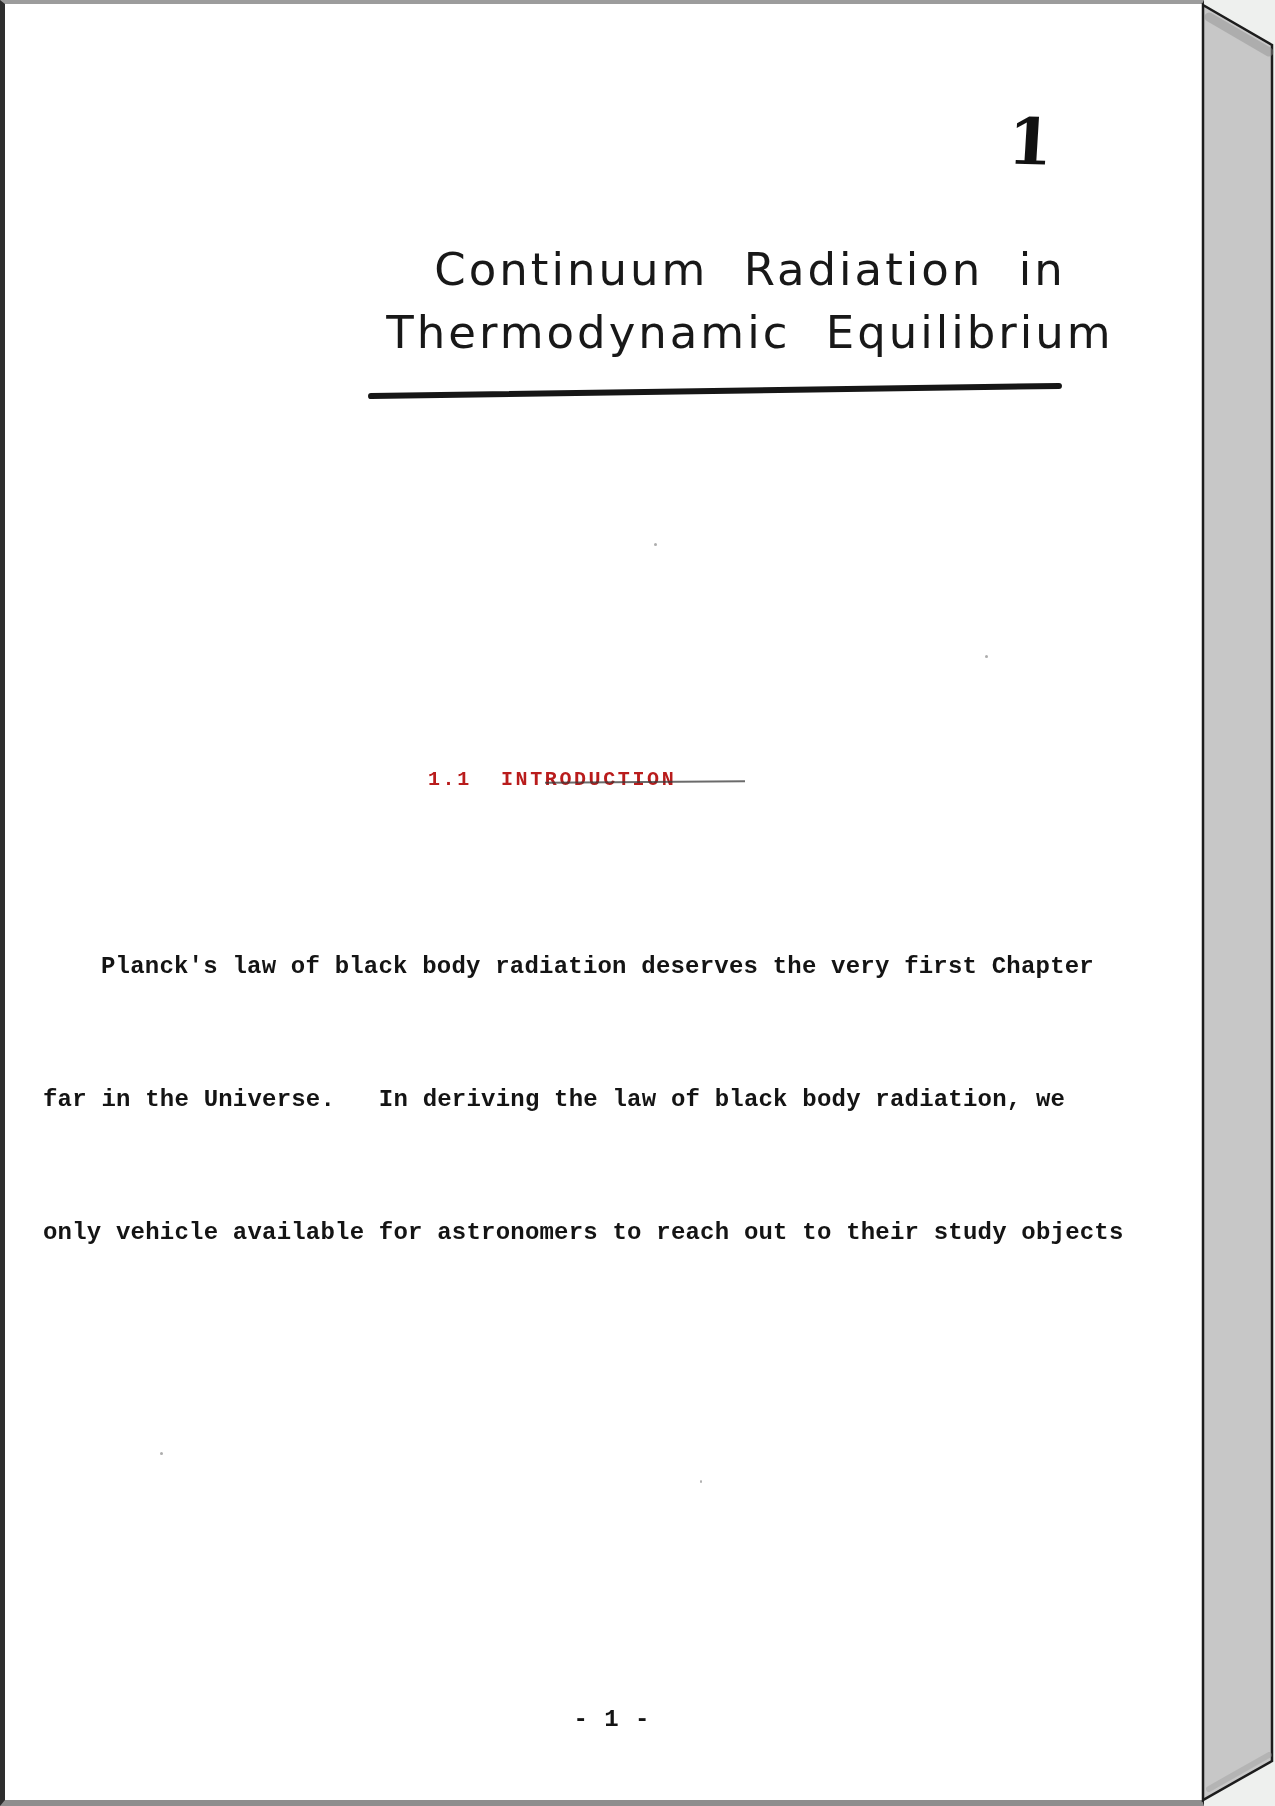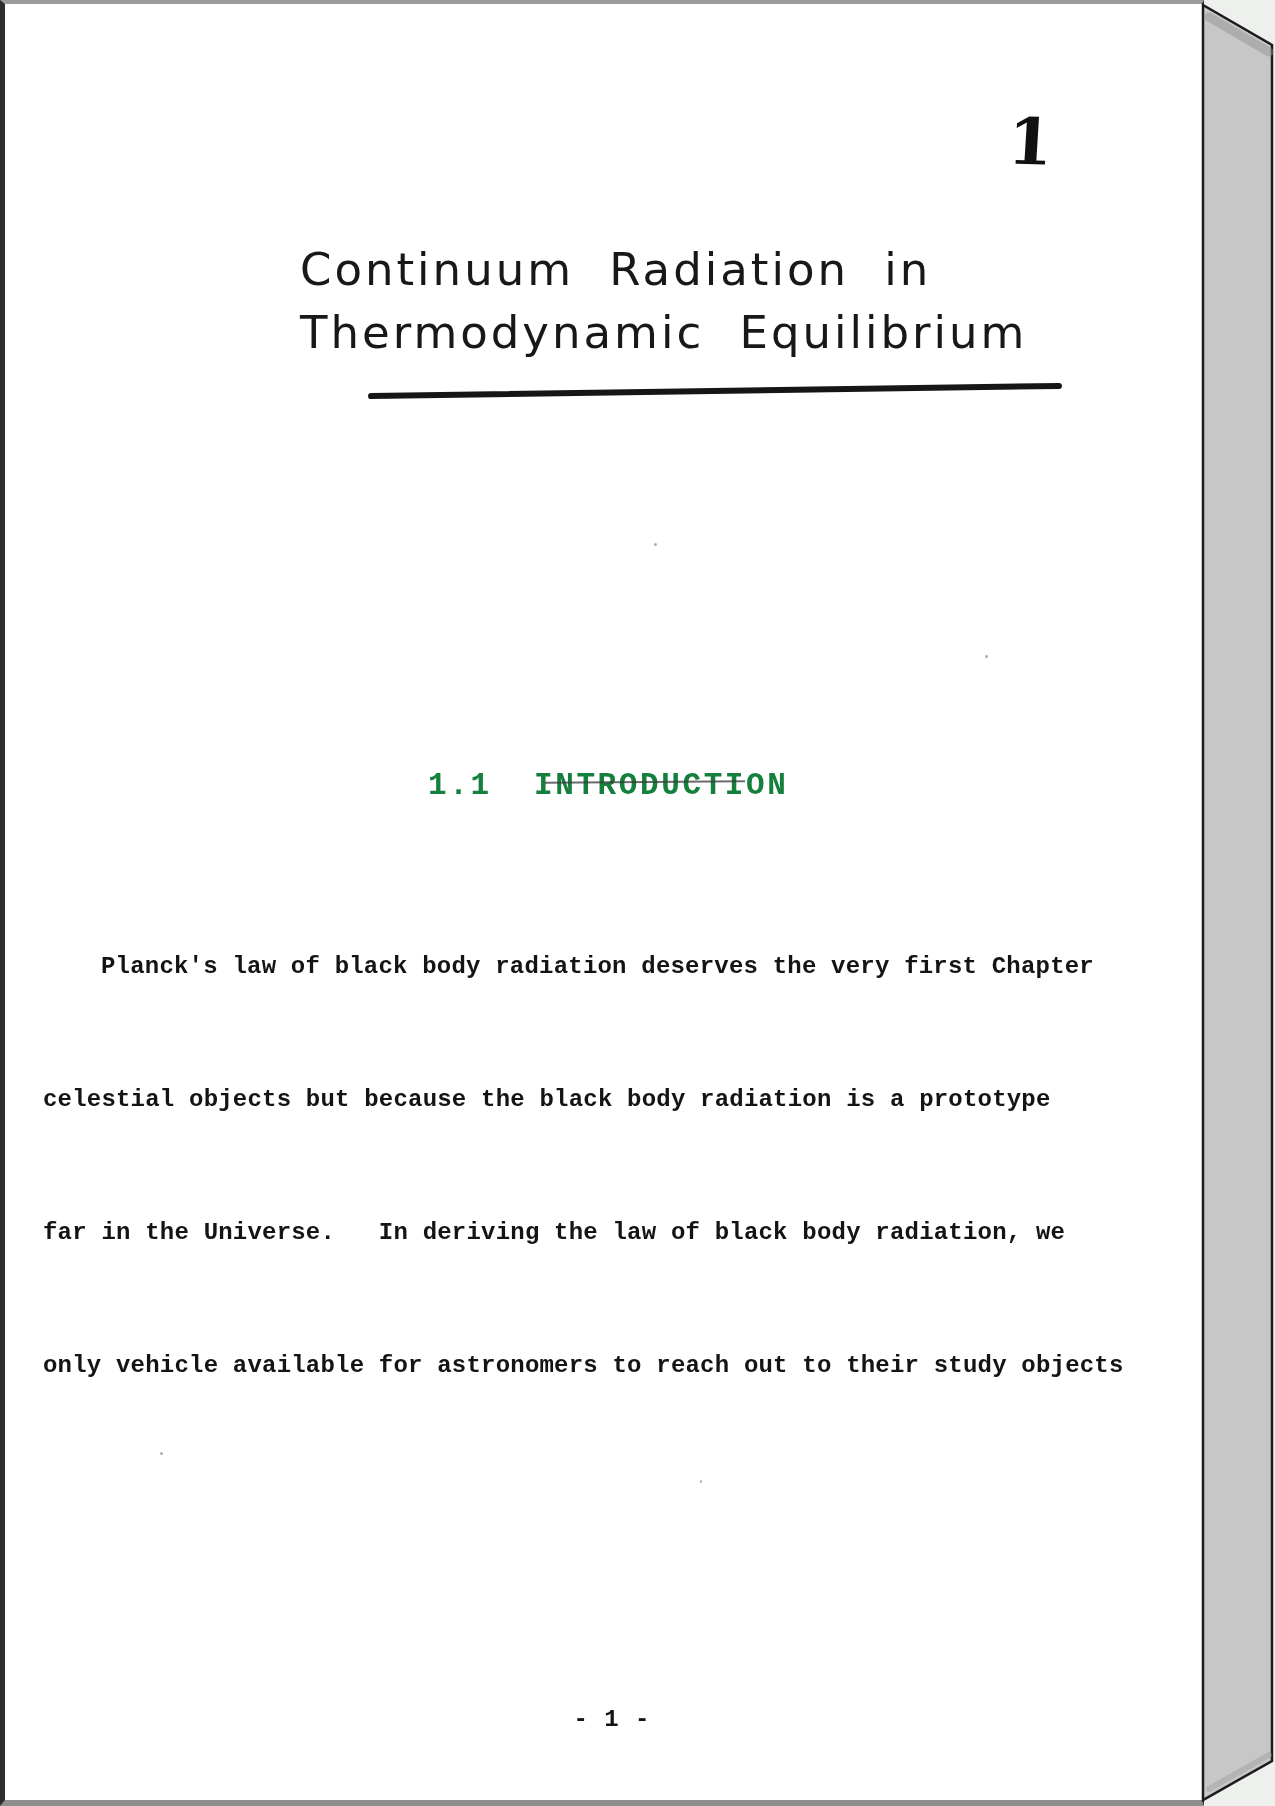--- a/index.html
+++ b/index.html
@@ -46,21 +46,21 @@
     color: #111111;
     transform: rotate(1.5deg) skewX(-2deg);
     line-height: 1;
   }
   
   .title-block {
     position: absolute;
     left: 300px;
     top: 238px;
     width: 900px;
-    text-align: left;
+    text-align: center;
     font-family: "DejaVu Sans", sans-serif;
     font-weight: 400;
     font-size: 45px;
     letter-spacing: 3px;
     word-spacing: 18px;
     color: #181818;
     line-height: 63px;
   }
   .title-underline {
     position: absolute;
@@ -72,23 +72,23 @@
     border-radius: 3px;
     transform: rotate(-0.85deg);
   }
   
   .section-heading {
     position: absolute;
     left: 428px;
     top: 768px;
     font-family: "Liberation Mono", monospace;
     font-weight: 700;
-    font-size: 31px;
+    font-size: 20px;
     letter-spacing: 2.6px;
-    color: #15803d;
+    color: #b91c1c;
     white-space: pre;
   }
   .heading-strike {
     position: absolute;
     left: 545px;
     top: 781px;
     width: 200px;
     height: 2px;
     background: #3a3a3a;
     opacity: 0.75;
@@ -149,21 +149,20 @@
     <div>Continuum Radiation in</div>
     <div>Thermodynamic Equilibrium</div>
   </div>
   <div class="title-underline"></div>
 
   <div class="section-heading">1.1  INTRODUCTION</div>
   <div class="heading-strike"></div>
 
   <div class="body-text">
     <div class="line ind">Planck's law of black body radiation deserves the very first Chapter</div>
-    <div class="line">celestial objects but because the black body radiation is a prototype</div>
     <div class="line">far in the Universe.   In deriving the law of black body radiation, we</div>
     <div class="line">only vehicle available for astronomers to reach out to their study objects</div>
     
     
     
     
     
     
     
     

